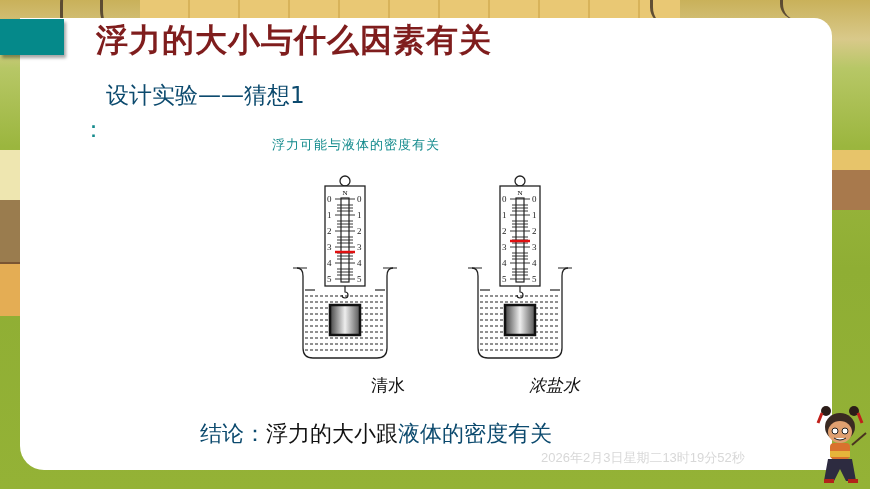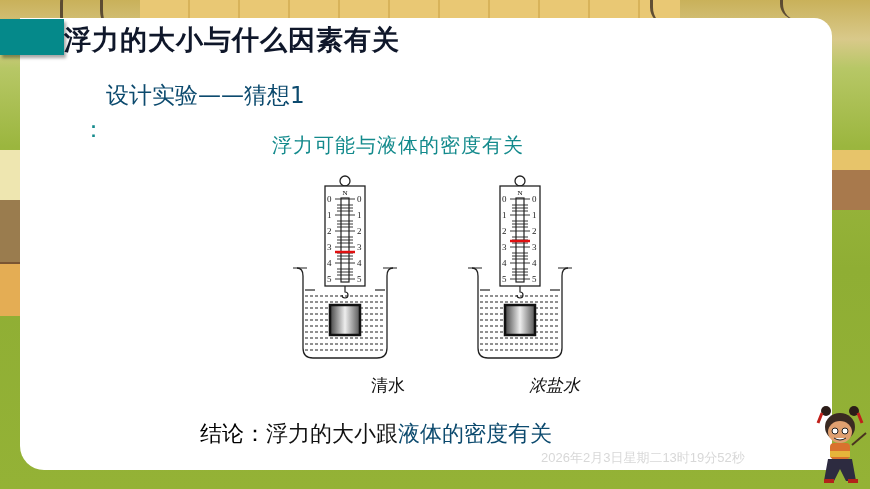--- a/index.html
+++ b/index.html
@@ -35,46 +35,46 @@
   .card {
     position: absolute; left: 20px; top: 18px; width: 812px; height: 452px;
     background: #ffffff; border-radius: 0 18px 0 24px;
   }
   .title-tab {
     position: absolute; left: 0; top: 19px; width: 64px; height: 36px;
     background: #05898a;
     box-shadow: 2px 3px 3px rgba(0,0,0,0.35);
   }
   .title {
-    position: absolute; left: 64px; top: 20px;
-    font-size: 27px; font-weight: bold; color: #0f172a;
+    position: absolute; left: 96px; top: 20px;
+    font-size: 32px; font-weight: bold; color: #7f1d1d;
     letter-spacing: 1px; line-height: 40px;
   }
   .subtitle {
     position: absolute; left: 82px; top: 78px;
     font-size: 23px; color: #0c4a6e; line-height: 34px; margin-left: 24px;
   }
   .colon {
     position: absolute; left: 82px; top: 112px;
     font-size: 23px; color: #138a8c; line-height: 34px;
   }
   .hypothesis {
     position: absolute; left: 272px; top: 130px;
-    font-size: 20px; color: #138a8c; letter-spacing: 1px; line-height: 30px;
+    font-size: 13px; color: #138a8c; letter-spacing: 1px; line-height: 30px;
   }
   .figure { position: absolute; }
   .beaker-label {
     position: absolute; font-size: 17px; color: #111; line-height: 22px;
     width: 120px; text-align: right;
   }
   .conclusion {
     position: absolute; left: 200px; top: 418px;
     font-size: 22px; line-height: 32px;
   }
-  .conclusion .label { color: #000000; margin-top: 12px; }
+  .conclusion .label { color: #0c4a6e; margin-top: 12px; }
   .conclusion .body { color: #111; }
   .conclusion .highlight { color: #0c4a6e; }
   .timestamp {
     position: absolute; left: 541px; top: 449px;
     font-size: 13px; color: #d8d8d8; line-height: 18px;
     font-family: "Liberation Sans", sans-serif;
   }
   .mascot { position: absolute; left: 812px; top: 405px; width: 58px; height: 84px; }
 </style>
 </head>

